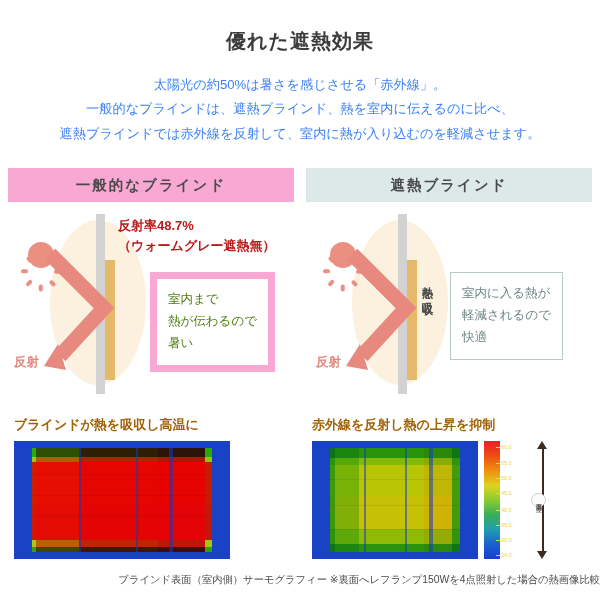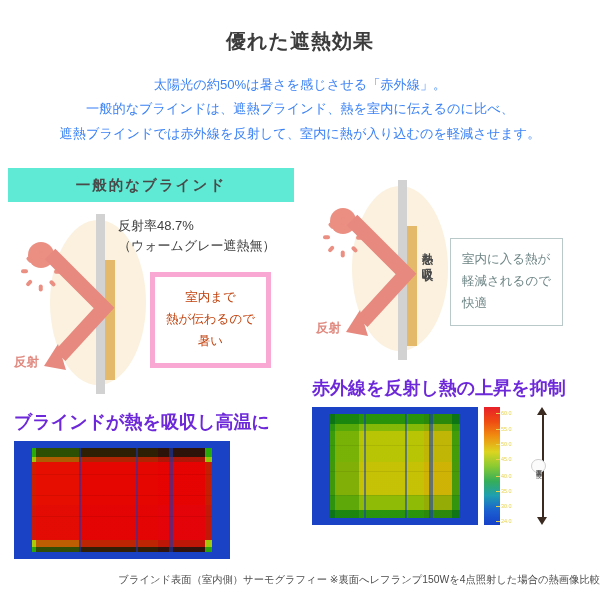--- a/index.html
+++ b/index.html
@@ -42,21 +42,21 @@
   .panel-head{
     height:34px;
     display:flex;
     align-items:center;
     justify-content:center;
     font-size:14.5px;
     font-weight:bold;
     letter-spacing:2px;
     color:#4a4a4a;
   }
-  .panel-head.left{ background:#5eead4; }
+  .panel-head.left{ background:#f9a8d4; }
   .panel-head.right{ background:#dde8e8; }
 
   
   .diagram{
     position:relative;
     height:180px;
     margin-top:12px;
   }
   .glow{
     position:absolute;
@@ -104,23 +104,24 @@
     font-size:12.5px;
     font-weight:bold;
     color:#e08a80;
     z-index:4;
   }
 
   .rate{
     position:absolute;
     font-size:13px;
     line-height:1.55;
-    color:#404040;
+    color:#b91c1c;
     z-index:4;
     white-space:nowrap;
+    font-weight:bold;
   }
 
   .absorb-v{
     position:absolute;
     font-size:11.5px;
     font-weight:bold;
     color:#4a4a4a;
     writing-mode:vertical-rl;
     line-height:1.25;
     letter-spacing:1px;
@@ -128,29 +129,29 @@
   }
 
   .note-box{
     position:absolute;
     font-size:12.5px;
     line-height:1.75;
     padding:10px 11px;
     z-index:4;
     white-space:nowrap;
   }
-  .note-box.warm{ border:5px solid #f9a8d4; color:#c2410c;text-align:center; }
+  .note-box.warm{ border:7px solid #f9a8d4; color:#4d7c0f; }
   .note-box.cool{ border:1px solid #b9c9c9; color:#6e8585; }
 
   
   .thermal-caption{
-    font-size:18px;
-    font-weight:bold;
-    color:#6d28d9;
-    margin-top:16px;
+    font-size:13px;
+    font-weight:bold;
+    color:#a16207;
+    margin-top:22px;
     padding-left:6px;
   }
   .thermal-wrap{ position:relative; margin-top:7px; padding-left:6px; display:flex; align-items:flex-start; }
 
   .thermal{
     width:216px; height:118px;
     position:relative;
     overflow:hidden;
     background:#1942c4;
   }
@@ -332,20 +333,21 @@
           <div class="slat" style="left:76%;width:4px"></div>
           <div class="hband" style="top:25%"></div>
           <div class="hband" style="top:45%"></div>
           <div class="hband" style="top:65%"></div>
         </div>
       </div>
     </div>
   </div>
 
   <div class="col">
+    <div class="panel-head right">遮熱ブラインド</div>
 
     <div class="diagram">
       <div class="glow r"></div>
       <div class="window-bar" style="left:92px"></div>
       <div class="blind-bar" style="left:101px; top:46px"></div>
 
       <div class="sun" style="left:24px; top:28px">
         <i style="transform:translate(-50%,-50%) rotate(0deg)"></i>
         <i style="transform:translate(-50%,-50%) rotate(45deg)"></i>
         <i style="transform:translate(-50%,-50%) rotate(90deg)"></i>

